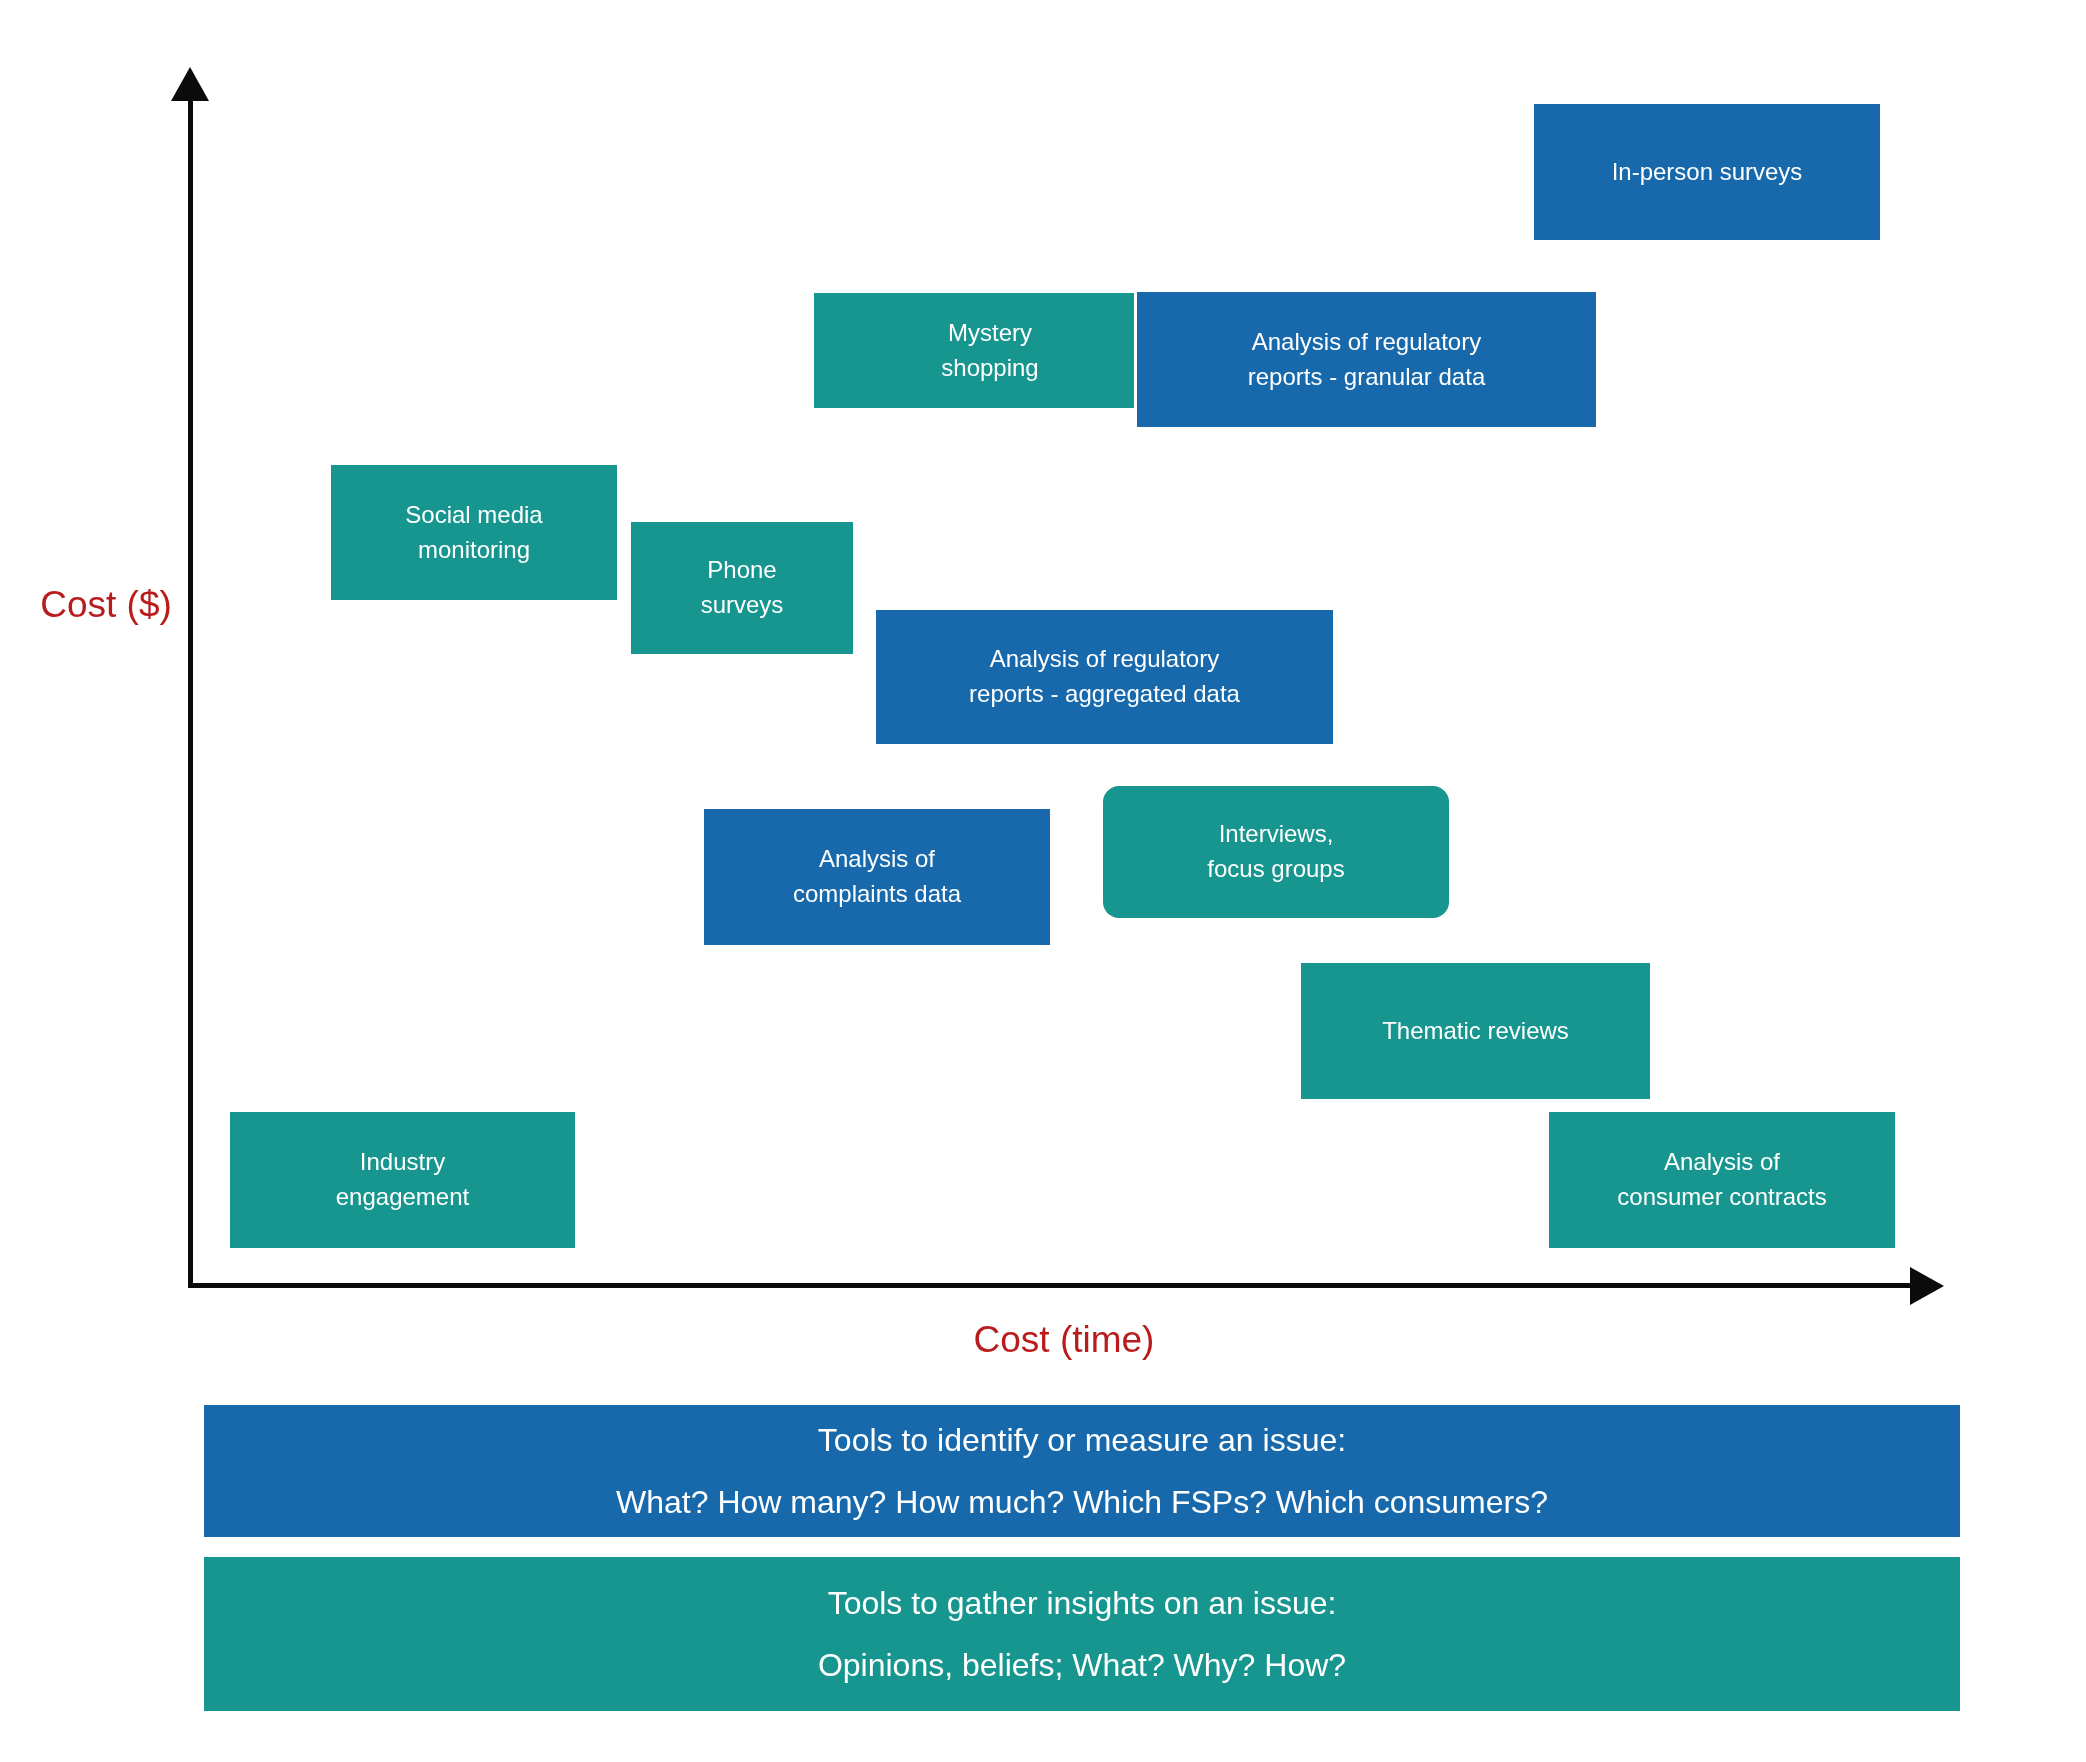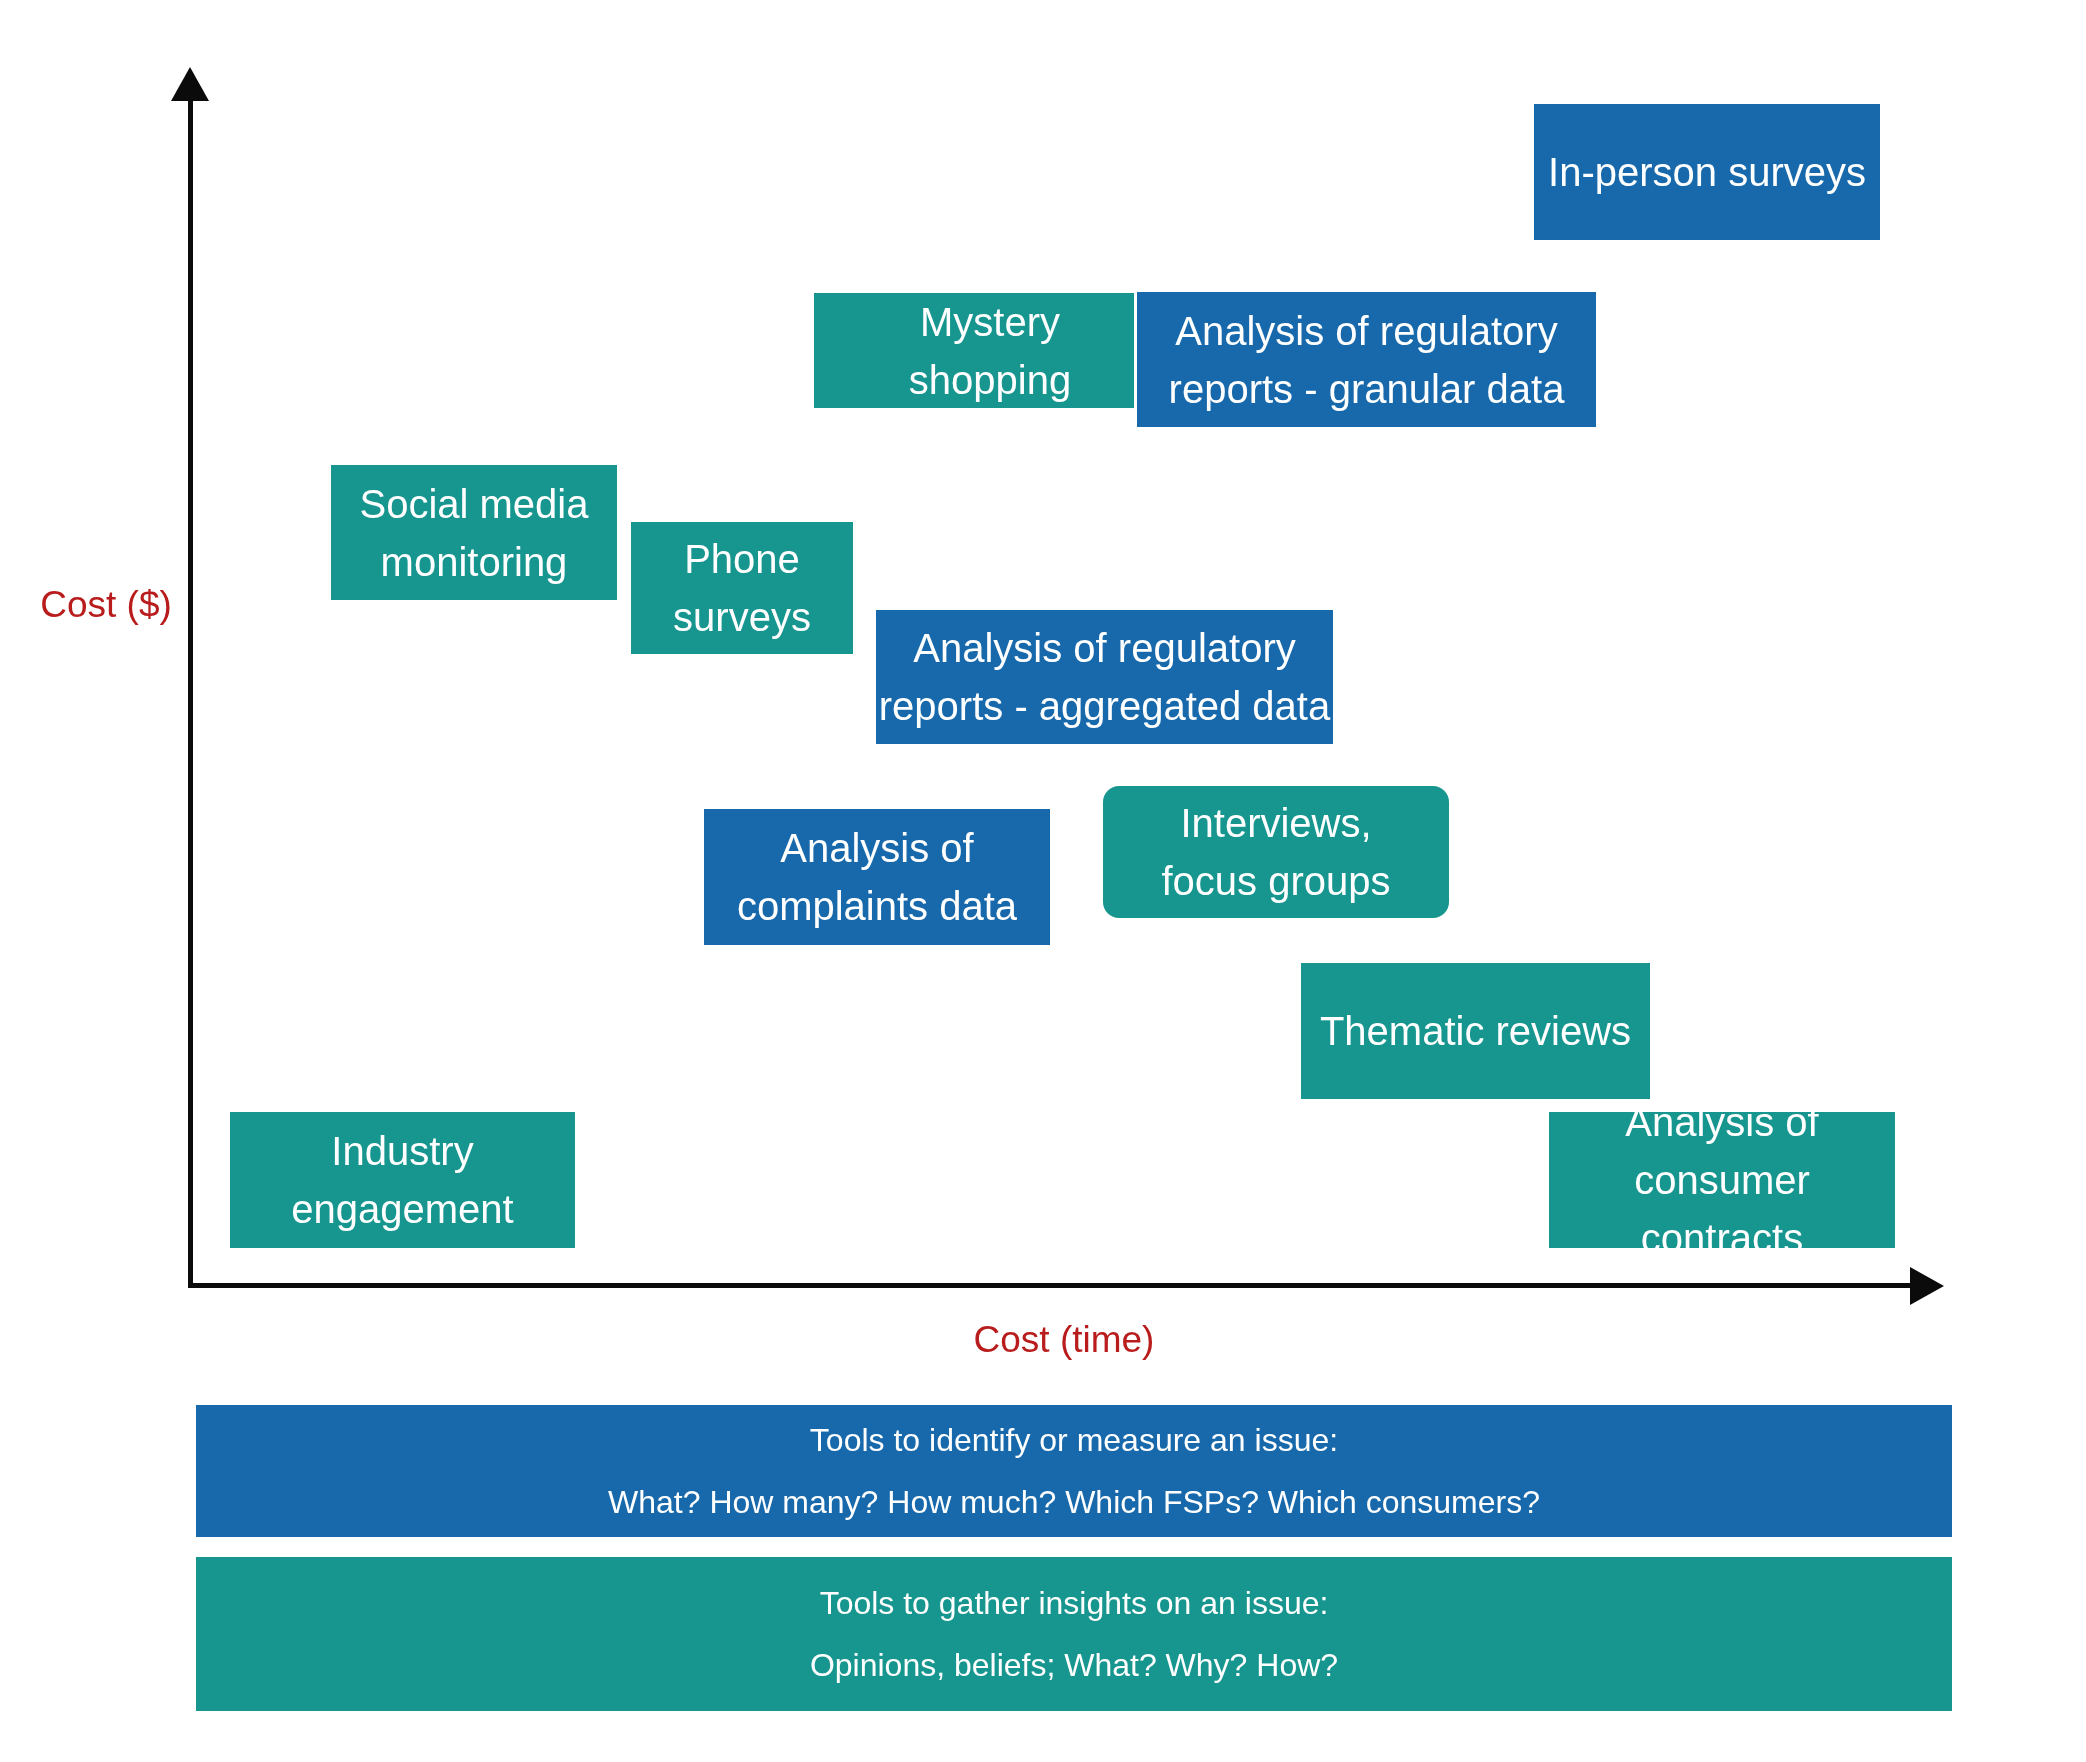--- a/index.html
+++ b/index.html
@@ -50,30 +50,30 @@
   .axis-label.y { left: 106px; top: 605px; }
   .axis-label.x { left: 1064px; top: 1340px; }
   
   .box {
     position: absolute;
     display: flex;
     align-items: center;
     justify-content: center;
     text-align: center;
     color: #ffffff;
-    font-size: 40px;
+    font-size: 24px;
     line-height: 1.45;
     white-space: pre-line;
   }
   .box.identify { background: var(--c-identify, #1769AB); }
   .box.insights { background: var(--c-insights, #17968F); }
   
   .legend {
     position: absolute;
-    left: 196px;
+    left: 204px;
     width: 1756px;
     display: flex;
     flex-direction: column;
     align-items: center;
     justify-content: center;
     gap: 24px;
     color: #ffffff;
     font-size: 32px;
     line-height: 1.2;
     text-align: center;

